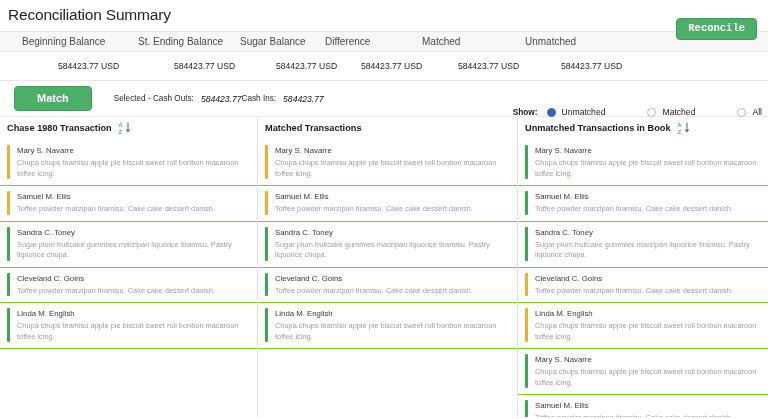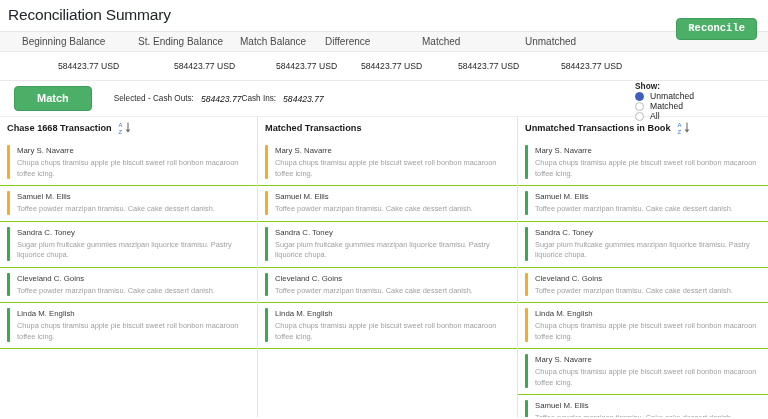--- a/index.html
+++ b/index.html
@@ -109,26 +109,25 @@
     font-style: italic;
   }
   .ci-label {
     font-size: 8.2px;
     color: #2b2b2b;
     white-space: nowrap;
   }
 
   .show-group {
     position: absolute;
-    right: 32px;
+    right: 4px;
     top: 0;
     height: 36px;
     display: flex;
-    align-items: flex-start;
-    flex-direction: column;
+    align-items: flex-end;
   }
   .show-label {
     font-size: 8.3px;
     font-weight: 700;
     color: #1c1c1c;
     margin-right: 9px;
   }
   .radio-opt {
     display: flex;
     align-items: center;
@@ -214,21 +213,21 @@
 
 <div class="title-row">
   <div class="page-title">Reconciliation Summary</div>
   <button class="reconcile-btn">Reconcile</button>
 </div>
 
 <div class="summary">
   <div class="summary-head">
     <div class="sum-cell c0">Beginning Balance</div>
     <div class="sum-cell c1">St. Ending Balance</div>
-    <div class="sum-cell c2">Match Balance</div>
+    <div class="sum-cell c2">Sugar Balance</div>
     <div class="sum-cell c3">Difference</div>
     <div class="sum-cell c4">Matched</div>
     <div class="sum-cell c5">Unmatched</div>
   </div>
   <div class="summary-body">
     <div class="sum-cell c0">584423.77 USD</div>
     <div class="sum-cell c1">584423.77 USD</div>
     <div class="sum-cell c2">584423.77 USD</div>
     <div class="sum-cell c3">584423.77 USD</div>
     <div class="sum-cell c4">584423.77 USD</div>
@@ -260,21 +259,21 @@
       <span class="radio-dot"></span>
       <span class="radio-label">All</span>
     </label>
   </div>
 </div>
 
 <div class="panels">
 
   <div class="panel panel-left">
     <div class="panel-head">
-      <span class="panel-title">Chase 1668 Transaction</span>
+      <span class="panel-title">Chase 1980 Transaction</span>
       <span class="sort-icon">
         <svg width="13" height="14" viewBox="0 0 13 14">
           <text x="0.5" y="6" font-family="Liberation Sans, sans-serif" font-size="6" fill="#3b7dd8">A</text>
           <text x="0.5" y="13" font-family="Liberation Sans, sans-serif" font-size="6" fill="#3b7dd8">Z</text>
           <line x1="10" y1="1.5" x2="10" y2="11" stroke="#707070" stroke-width="1.1"></line>
           <path d="M7.6 8.6 L10 11.6 L12.4 8.6 Z" fill="#707070"></path>
         </svg>
       </span>
     </div>
     <div class="list">

